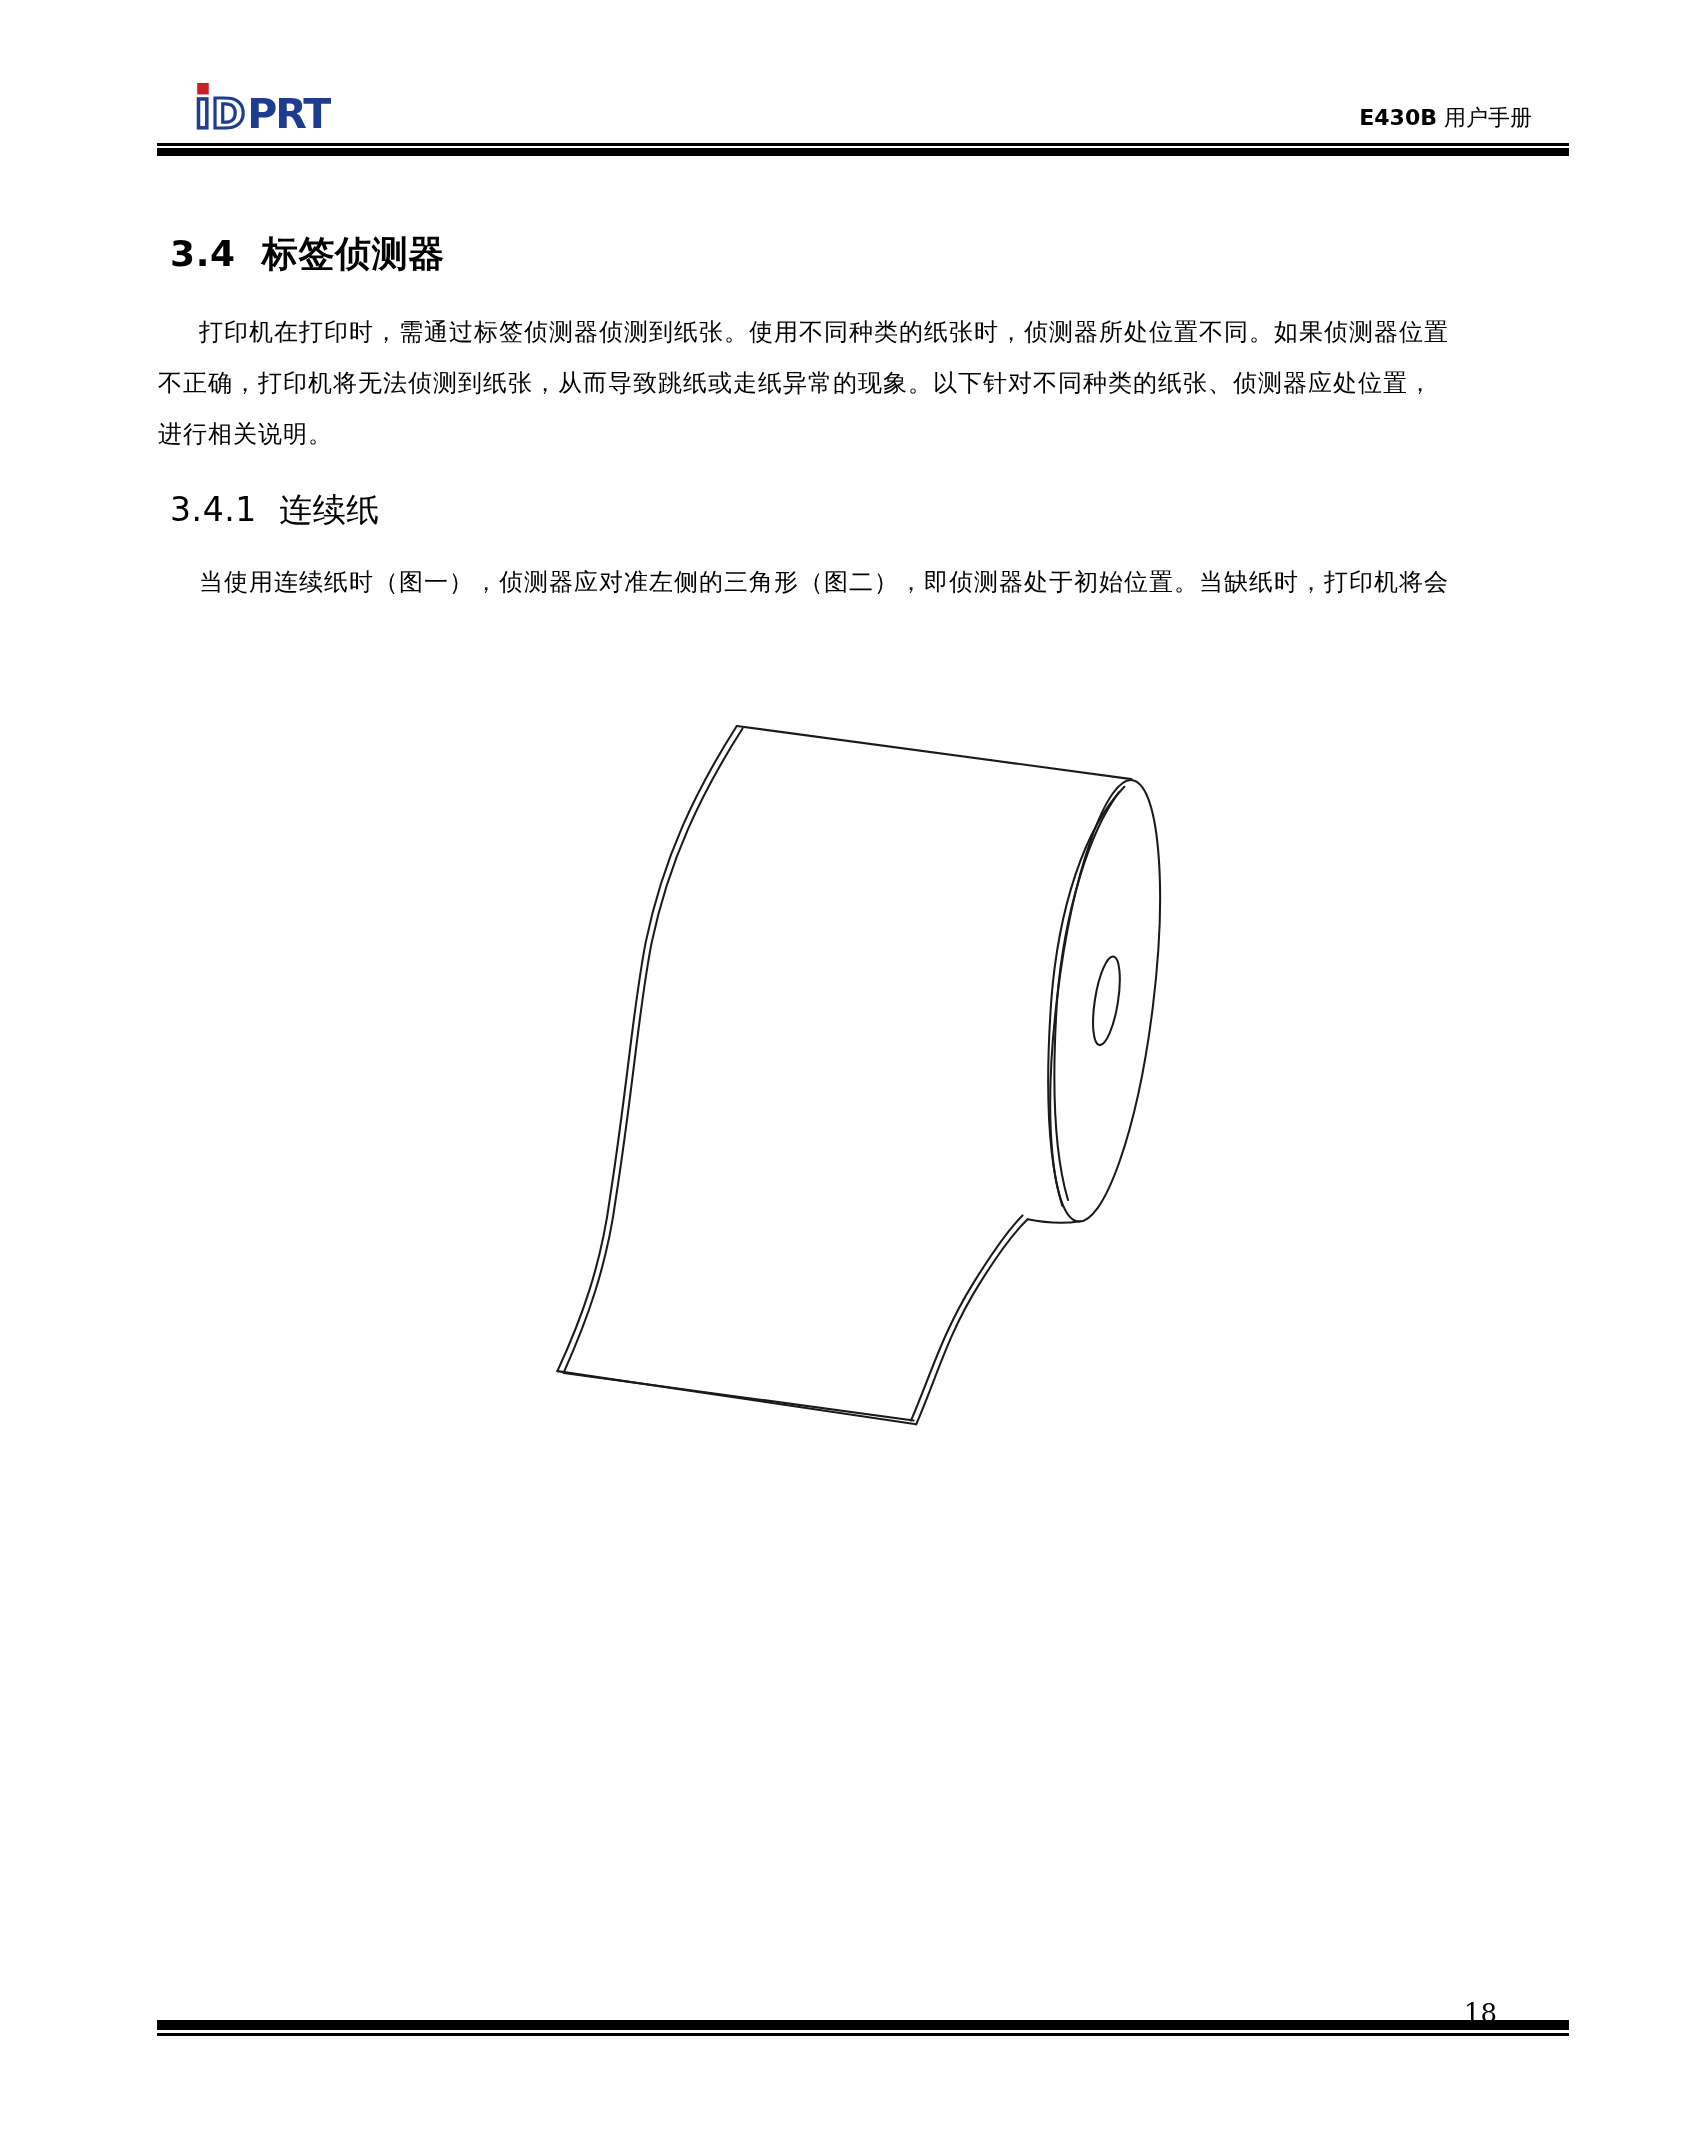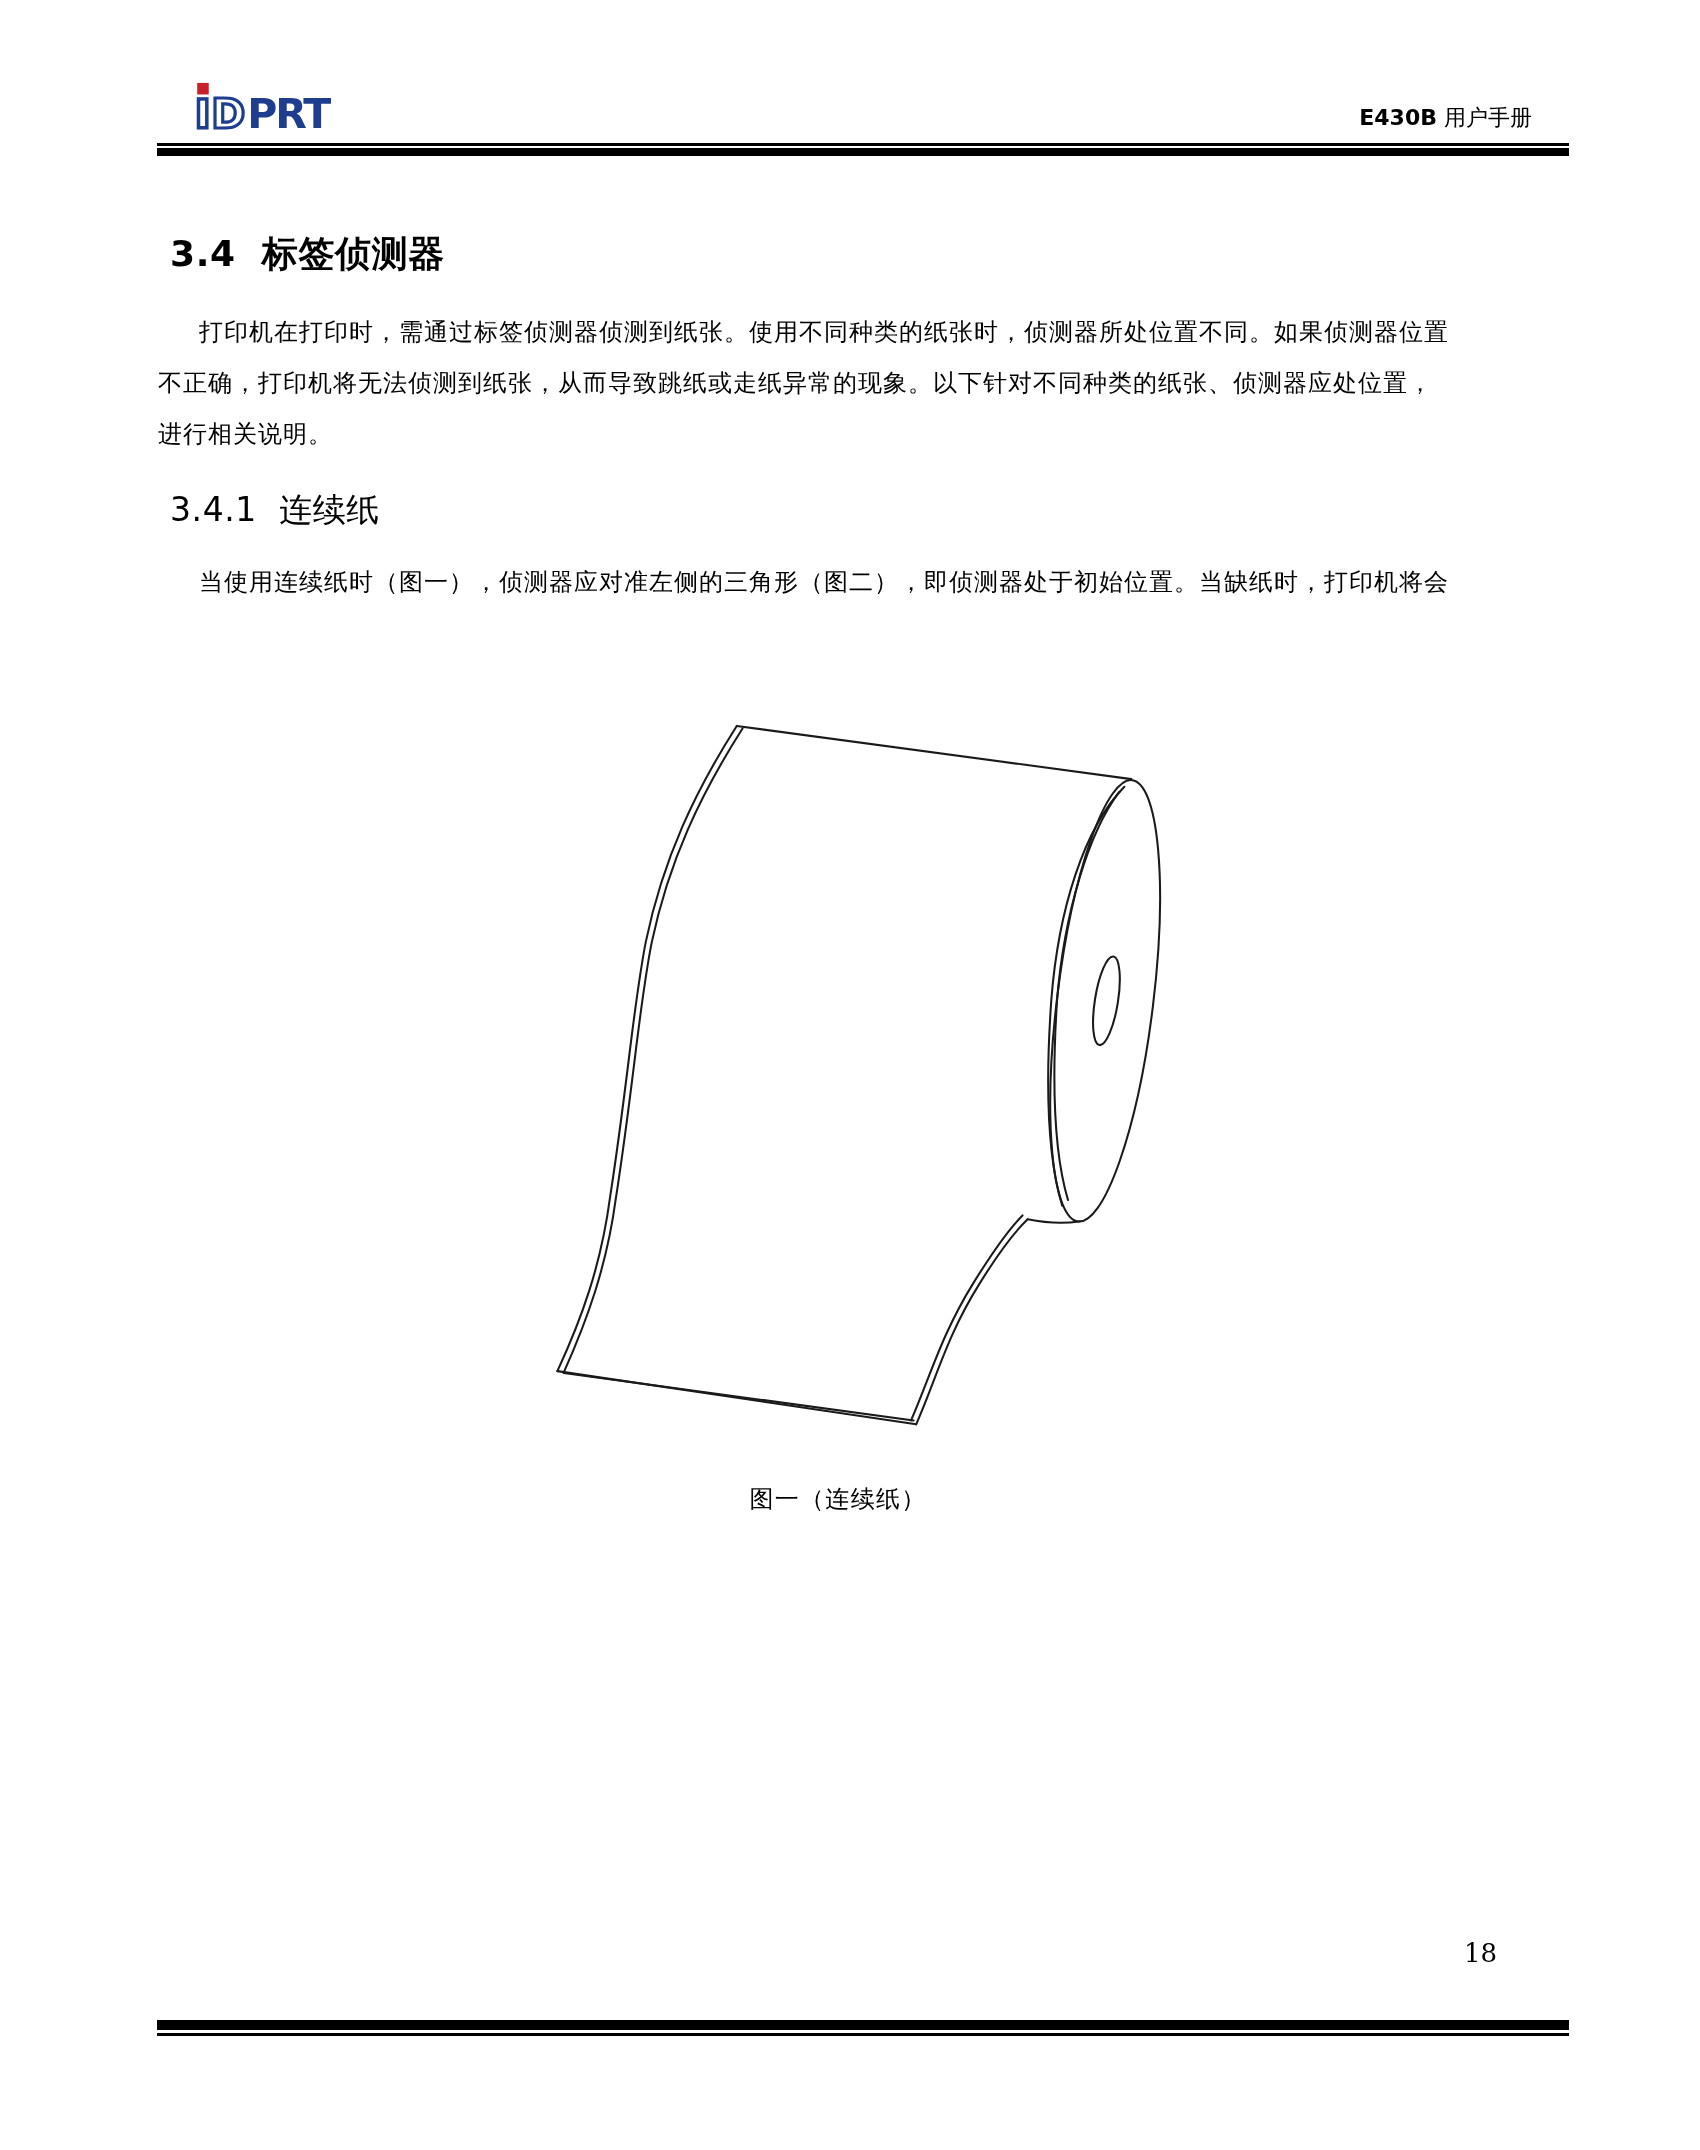--- a/index.html
+++ b/index.html
@@ -53,21 +53,21 @@
 
   
   .figure-svg { position: absolute; left: 538px; top: 692px; width: 641px; height: 756px; }
   .figure-caption {
     position: absolute; left: 157px; top: 1483px; width: 1362px;
     text-align: center; font-size: 24px; letter-spacing: 1.3px; white-space: pre;
   }
 
   
   .page-number {
-    position: absolute; left: 1455px; top: 1938px; width: 51px;
+    position: absolute; left: 1455px; top: 1998px; width: 51px;
     text-align: center;
     font-family: "DejaVu Serif", "Liberation Serif", serif;
     font-size: 26px;
   }
 </style>
 </head>
 <body>
 
 <div class="page">
 
@@ -113,20 +113,19 @@
     <path d="M 1755 1228 C 1692 1292 1652 1420 1641 1560 C 1631 1700 1636 1810 1658 1882"></path>
     <path d="M 1747 1236 C 1700 1298 1661 1424 1650 1560 C 1641 1697 1646 1803 1667 1873"></path>
 
     <path d="M 1604 1903 C 1634 1909 1662 1910 1686 1906"></path>
 
     <ellipse cx="1725" cy="1562" rx="75" ry="347" transform="rotate(7 1725 1562)"></ellipse>
 
     <ellipse cx="1727" cy="1562" rx="18" ry="70" transform="rotate(9 1727 1562)"></ellipse>
   </svg>
 
-  <div class="figure-caption">图一（连续纸）</div>
 
   <div class="rule footer-rule-thick"></div>
   <div class="rule footer-rule-thin"></div>
   <div class="page-number">18</div>
 
 </div>
 
 
 </body></html>

